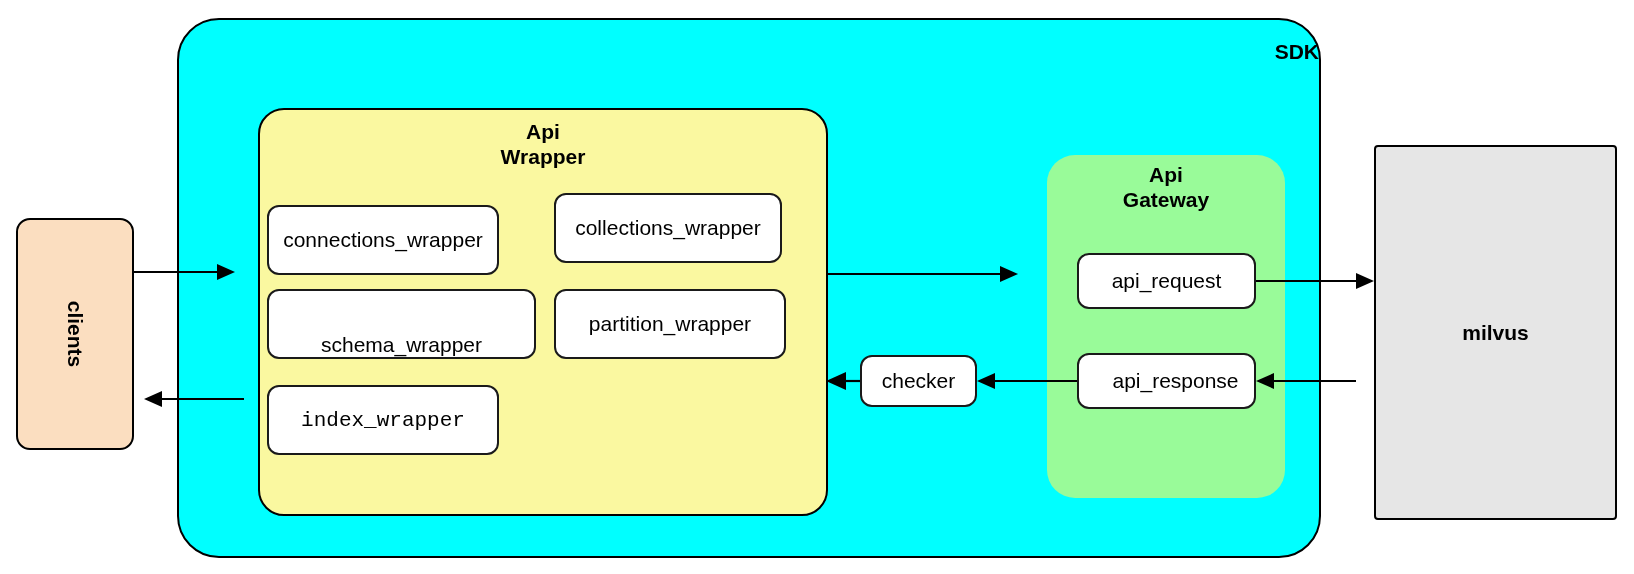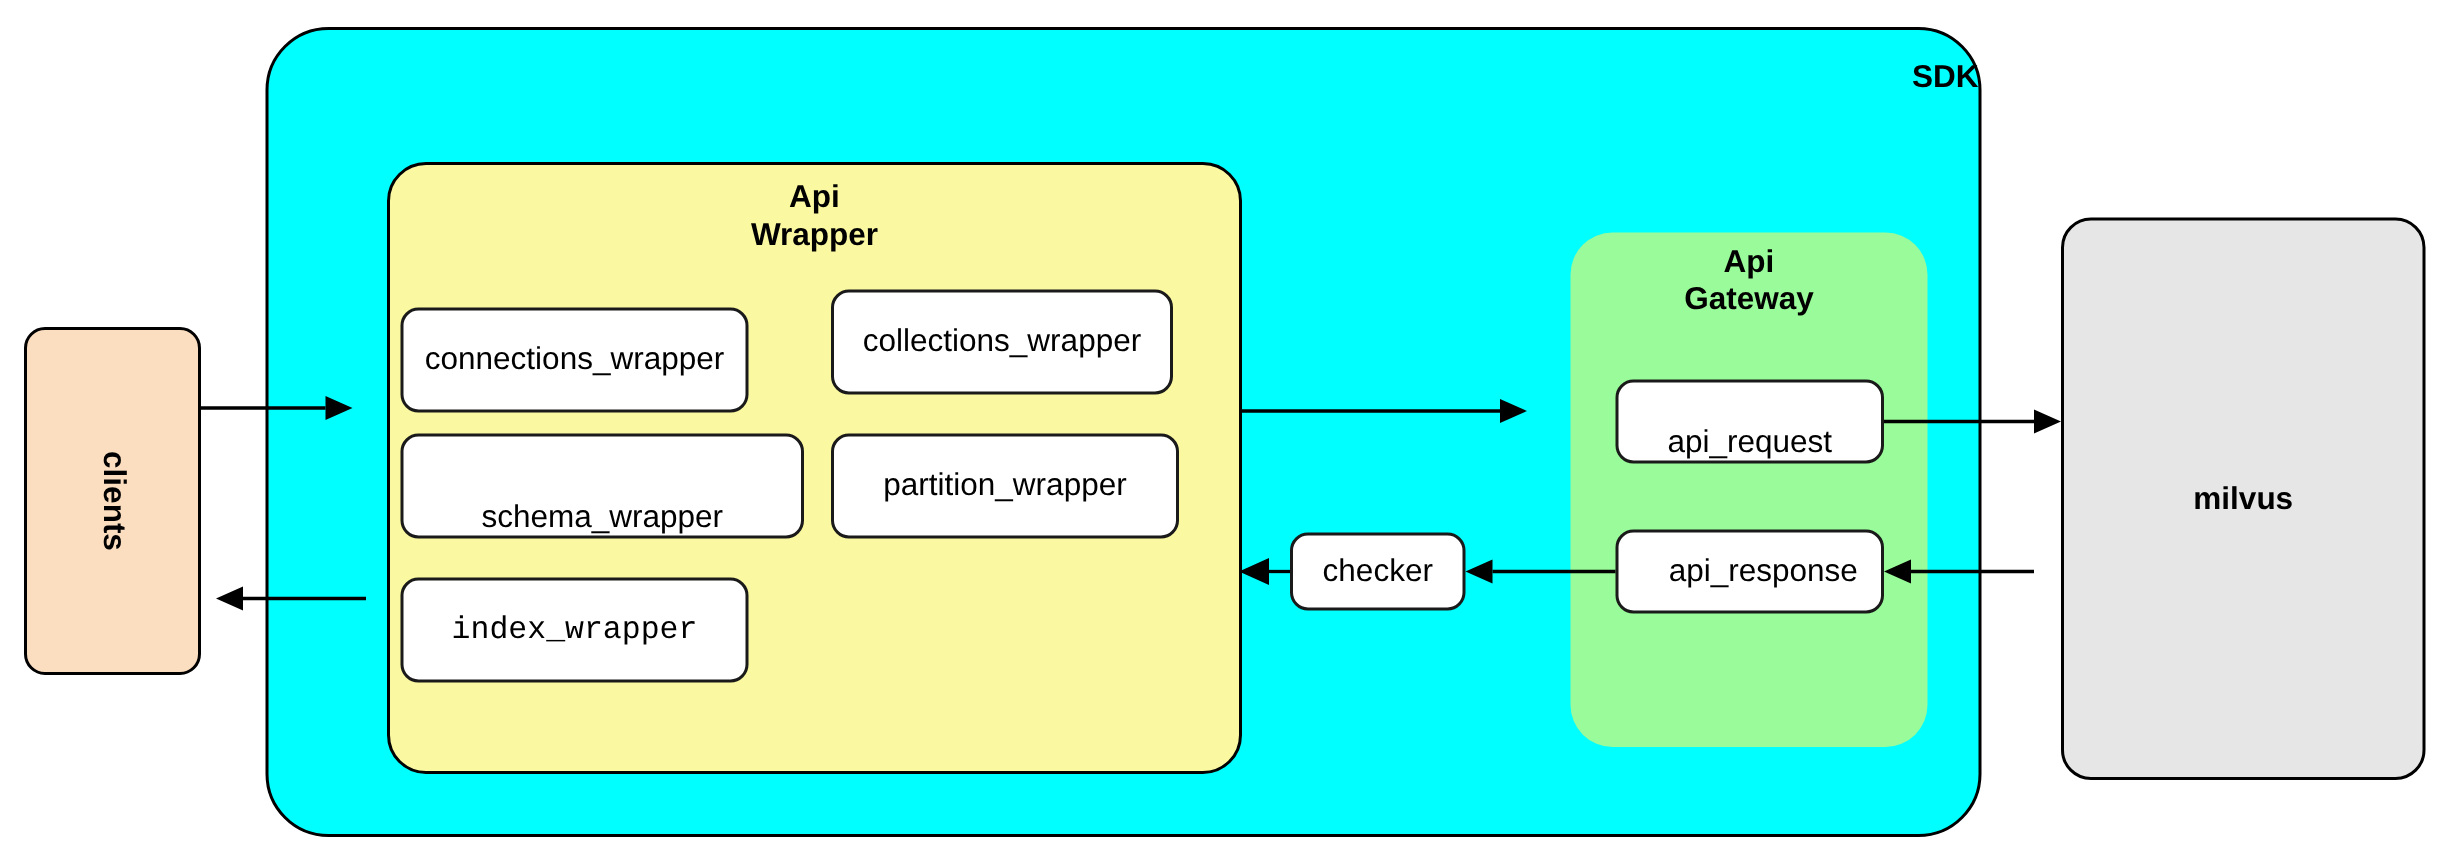--- a/index.html
+++ b/index.html
@@ -98,21 +98,21 @@
     transform: rotate(90deg);
     white-space: nowrap;
   }
   .milvus-box {
     left: 1374px;
     top: 145px;
     width: 243px;
     height: 375px;
     background: #E6E6E6;
     border: 2px solid #000000;
-    border-radius: 20px;
+    border-radius: 4px;
     font-weight: bold;
     font-size: 21px;
   }
   .checker-box {
     left: 860px;
     top: 355px;
     width: 117px;
     height: 52px;
   }
 
@@ -163,21 +163,21 @@
     <span>schema_wrapper</span>
   </div>
   <div class="node leaf" style="left:554px; top:289px; width:232px; height:70px;">
     <span>partition_wrapper</span>
   </div>
 
   <div class="node leaf" style="left:267px; top:385px; width:232px; height:70px;font-family:Liberation Mono, monospace;">
     <span>index_wrapper</span>
   </div>
 
-  <div class="node leaf" style="left:1077px; top:253px; width:179px; height:56px;align-items:flex-end;">
+  <div class="node leaf" style="left:1077px; top:253px; width:179px; height:56px;">
     <span>api_request</span>
   </div>
   <div class="node leaf" style="left:1077px; top:353px; width:179px; height:56px;padding-left:18px;">
     <span>api_response</span>
   </div>
 
   <div class="node leaf checker-box">
     <span>checker</span>
   </div>
 

